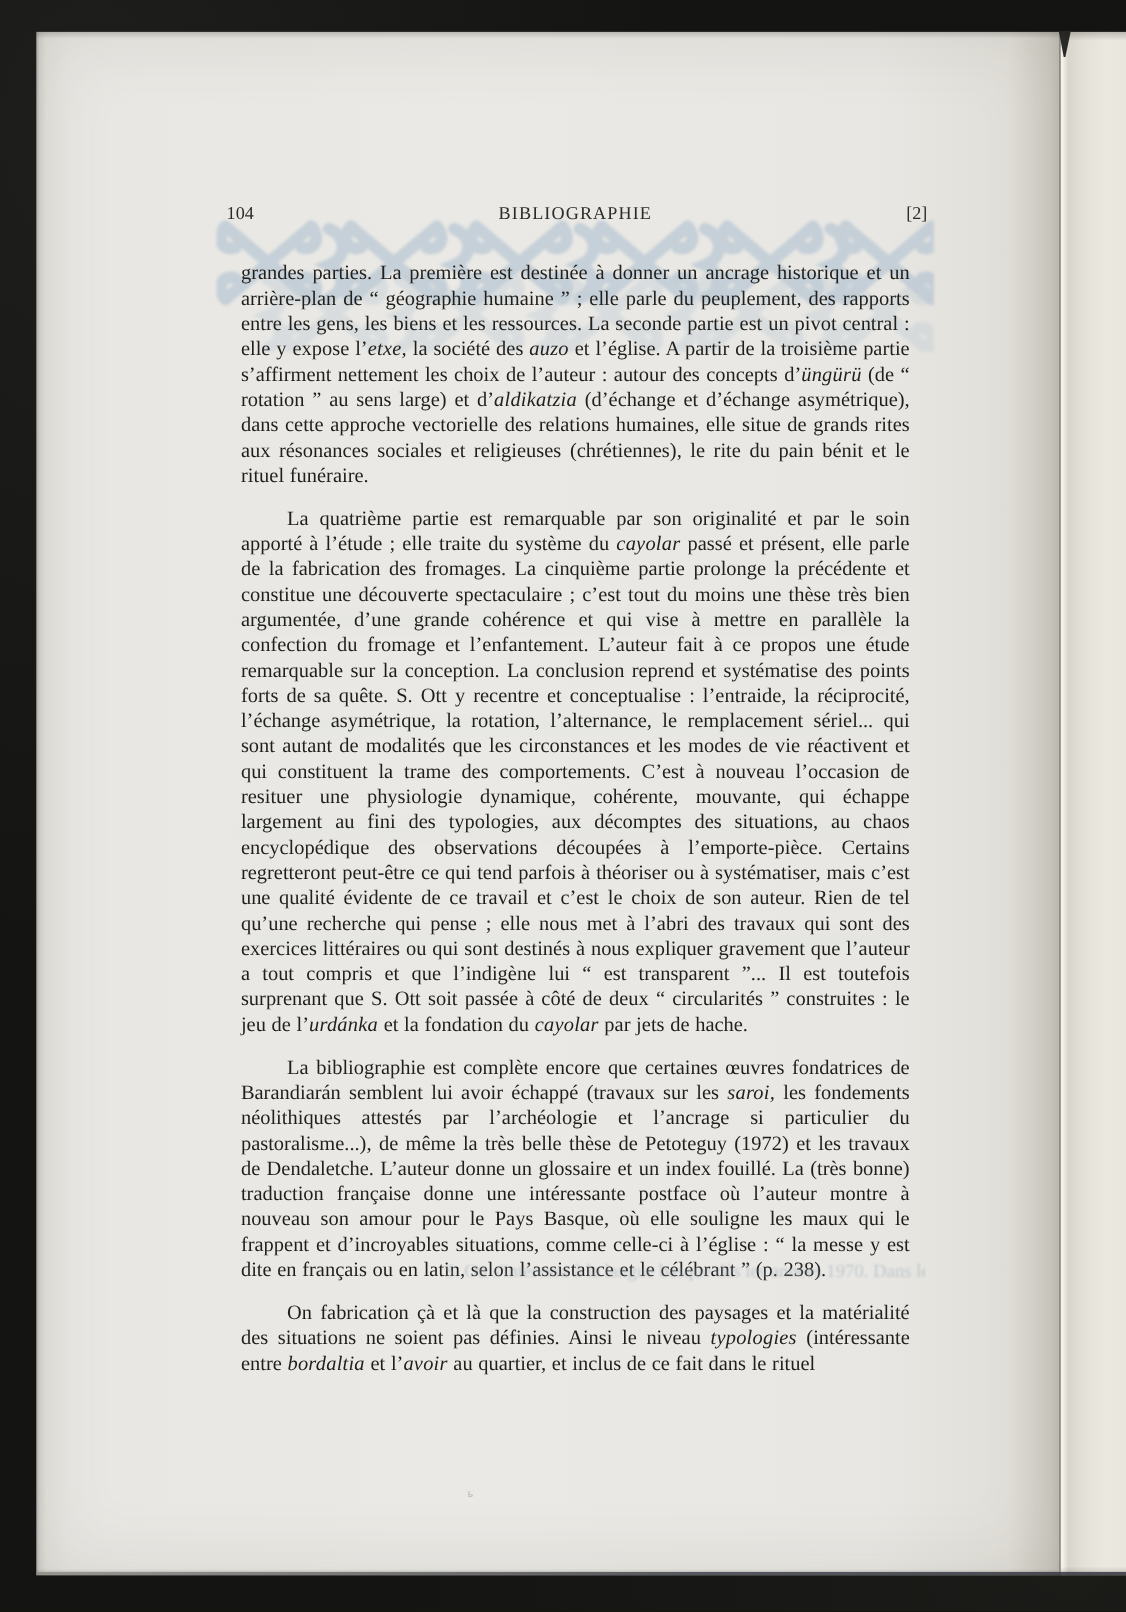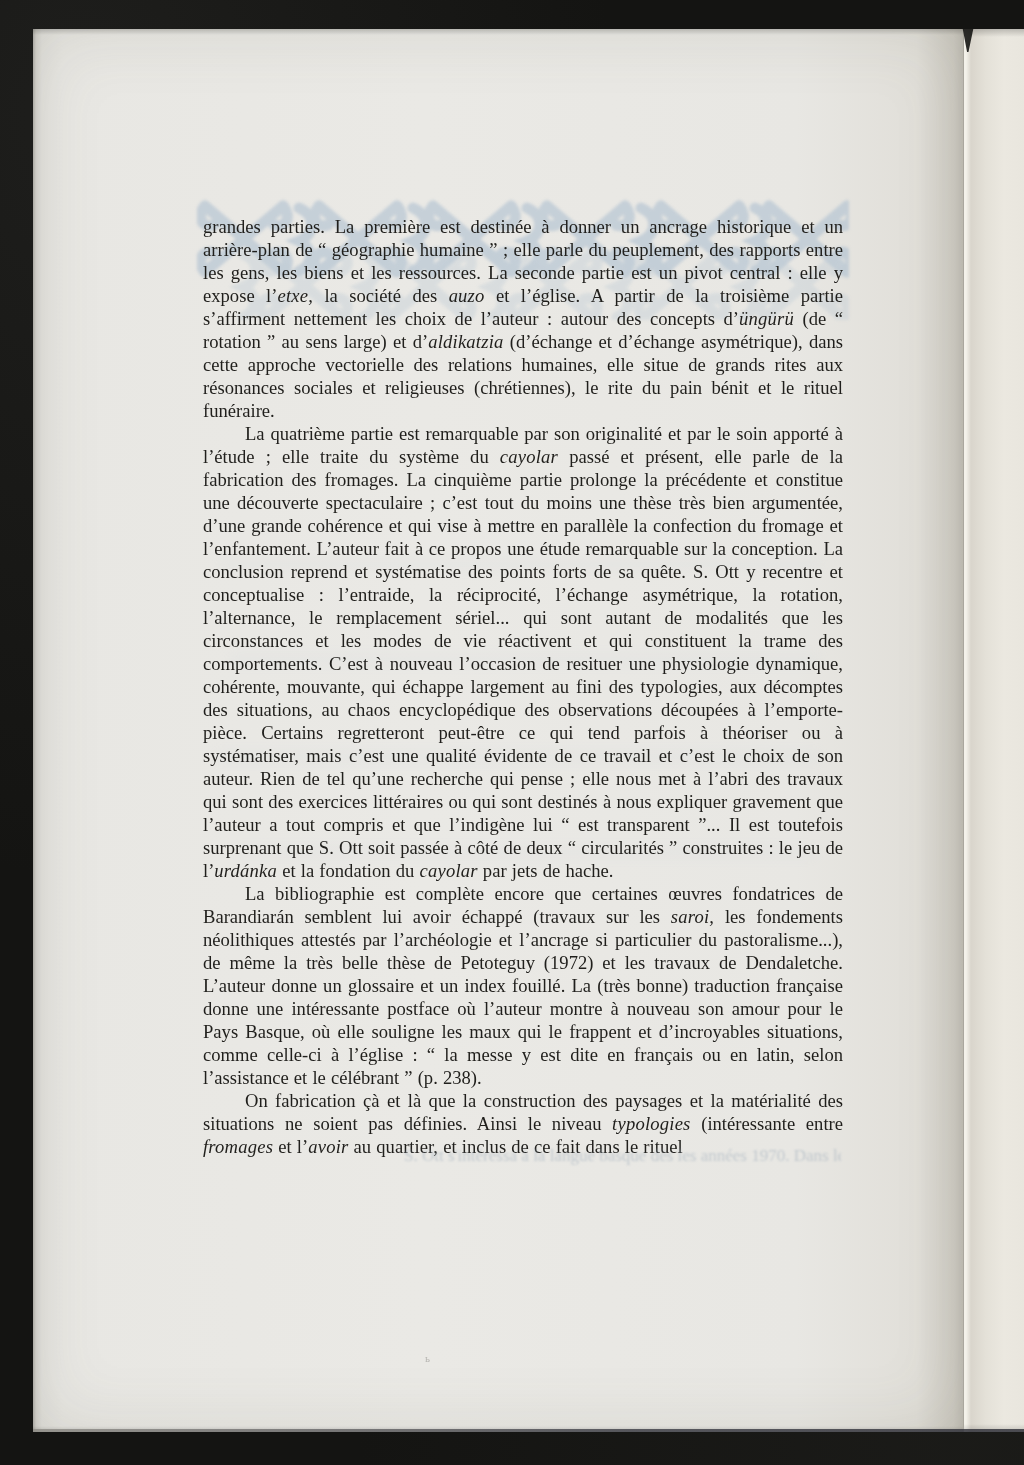--- a/index.html
+++ b/index.html
@@ -30,21 +30,21 @@
   .ornament{position:absolute;left:197px;top:196px;width:652px;height:124px;
     filter:blur(1.6px);opacity:.8;pointer-events:none;}
   
   .content{position:absolute;left:203px;top:184px;width:640px;color:#22211e;}
   .running-head{position:relative;height:22px;font-size:16.5px;color:#2d2c29;}
   .running-head .pgnum{position:absolute;left:3px;top:0;}
   .running-head .title{position:absolute;left:0;right:0;top:0;text-align:center;letter-spacing:1px;}
   .running-head .issue{position:absolute;right:0;top:0;}
   .text-block{position:relative;margin-top:31px;font-size:18.6px;line-height:23px;
     text-align:justify;color:#201f1c;word-spacing:.5px;}
-  .text-block p{margin:0;}
+  .text-block p{margin:16px;}
   .text-block p.indent{text-indent:42px;}
   .text-block i{letter-spacing:.2px;}
   
   .bleed{position:absolute;color:#9aa9b8;filter:blur(.9px);font-size:18px;
     pointer-events:none;white-space:nowrap;overflow:hidden;}
   .bleed-a{left:203px;top:921px;width:638px;opacity:.55;}
   .bleed-b{left:404px;top:1146px;width:437px;opacity:.5;font-size:17px;}
   .bleed-bar{position:absolute;background:#b9c6d2;filter:blur(6px);opacity:.10;pointer-events:none;}
   .speck{position:absolute;left:425px;top:1352px;width:7px;height:11px;color:#8f8e8a;
     font-size:11px;opacity:.55;filter:blur(.4px);}
@@ -101,24 +101,29 @@
       </g>
     </g>
   </svg>
 
   <div class="bleed-bar" style="left:220px;top:560px;width:600px;height:9px;"></div>
   <div class="bleed-bar" style="left:230px;top:655px;width:590px;height:9px;"></div>
   <div class="bleed-bar" style="left:215px;top:752px;width:605px;height:9px;"></div>
   <div class="bleed-bar" style="left:235px;top:848px;width:580px;height:9px;"></div>
 
   <div class="content">
+    <div class="running-head">
+      <span class="pgnum">104</span>
+      <span class="title">BIBLIOGRAPHIE</span>
+      <span class="issue">[2]</span>
+    </div>
     <div class="text-block">
         <p class=""><span>grandes parties. La première est destinée à donner un ancrage historique et un arrière-plan de “ géographie humaine ” ; elle parle du peuplement, des rapports entre les gens, les biens et les ressources. La seconde partie est un pivot central : elle y expose l’</span><i>etxe,</i><span> la société des </span><i>auzo</i><span> et l’église. A partir de la troisième partie s’affirment nettement les choix de l’auteur : autour des concepts d’</span><i>üngürü</i><span> (de “ rotation ” au sens large) et d’</span><i>aldikatzia</i><span> (d’échange et d’échange asymétrique), dans cette approche vectorielle des relations humaines, elle situe de grands rites aux résonances sociales et religieuses (chrétiennes), le rite du pain bénit et le rituel funéraire.</span></p>
         <p class="indent"><span>La quatrième partie est remarquable par son originalité et par le soin apporté à l’étude ; elle traite du système du </span><i>cayolar</i><span> passé et présent, elle parle de la fabrication des fromages. La cinquième partie prolonge la précédente et constitue une découverte spectaculaire ; c’est tout du moins une thèse très bien argumentée, d’une grande cohérence et qui vise à mettre en parallèle la confection du fromage et l’enfantement. L’auteur fait à ce propos une étude remarquable sur la conception. La conclusion reprend et systématise des points forts de sa quête. S. Ott y recentre et conceptualise : l’entraide, la réciprocité, l’échange asymétrique, la rotation, l’alternance, le remplacement sériel... qui sont autant de modalités que les circonstances et les modes de vie réactivent et qui constituent la trame des comportements. C’est à nouveau l’occasion de resituer une physiologie dynamique, cohérente, mouvante, qui échappe largement au fini des typologies, aux décomptes des situations, au chaos encyclopédique des observations découpées à l’emporte-pièce. Certains regretteront peut-être ce qui tend parfois à théoriser ou à systématiser, mais c’est une qualité évidente de ce travail et c’est le choix de son auteur. Rien de tel qu’une recherche qui pense ; elle nous met à l’abri des travaux qui sont des exercices littéraires ou qui sont destinés à nous expliquer gravement que l’auteur a tout compris et que l’indigène lui “ est transparent ”... Il est toutefois surprenant que S. Ott soit passée à côté de deux “ circularités ” construites : le jeu de l’</span><i>urdánka</i><span> et la fondation du </span><i>cayolar</i><span> par jets de hache.</span></p>
         <p class="indent"><span>La bibliographie est complète encore que certaines œuvres fondatrices de Barandiarán semblent lui avoir échappé (travaux sur les </span><i>saroi,</i><span> les fondements néolithiques attestés par l’archéologie et l’ancrage si particulier du pastoralisme...), de même la très belle thèse de Petoteguy (1972) et les travaux de Dendaletche. L’auteur donne un glossaire et un index fouillé. La (très bonne) traduction française donne une intéressante postface où l’auteur montre à nouveau son amour pour le Pays Basque, où elle souligne les maux qui le frappent et d’incroyables situations, comme celle-ci à l’église : “ la messe y est dite en français ou en latin, selon l’assistance et le célébrant ” (p. 238).</span></p>
-        <p class="indent"><span>On fabrication çà et là que la construction des paysages et la matérialité des situations ne soient pas définies. Ainsi le niveau </span><i>typologies</i><span> (intéressante entre </span><i>fromages</i><span> et l’</span><i>avoir</i><span> au quartier, et inclus de ce fait dans le rituel</span></p>
+        <p class="indent"><span>On fabrication çà et là que la construction des paysages et la matérialité des situations ne soient pas définies. Ainsi le niveau </span><i>typologies</i><span> (intéressante entre </span><i>bordaltia</i><span> et l’</span><i>avoir</i><span> au quartier, et inclus de ce fait dans le rituel</span></p>
       </div>
   </div>
 
   <div class="bleed bleed-b">S. Ott s'intéressa à la langue basque dès les années 1970. Dans le</div>
 
   <div class="speck">ь</div>
 </div>
 
 </body></html>

